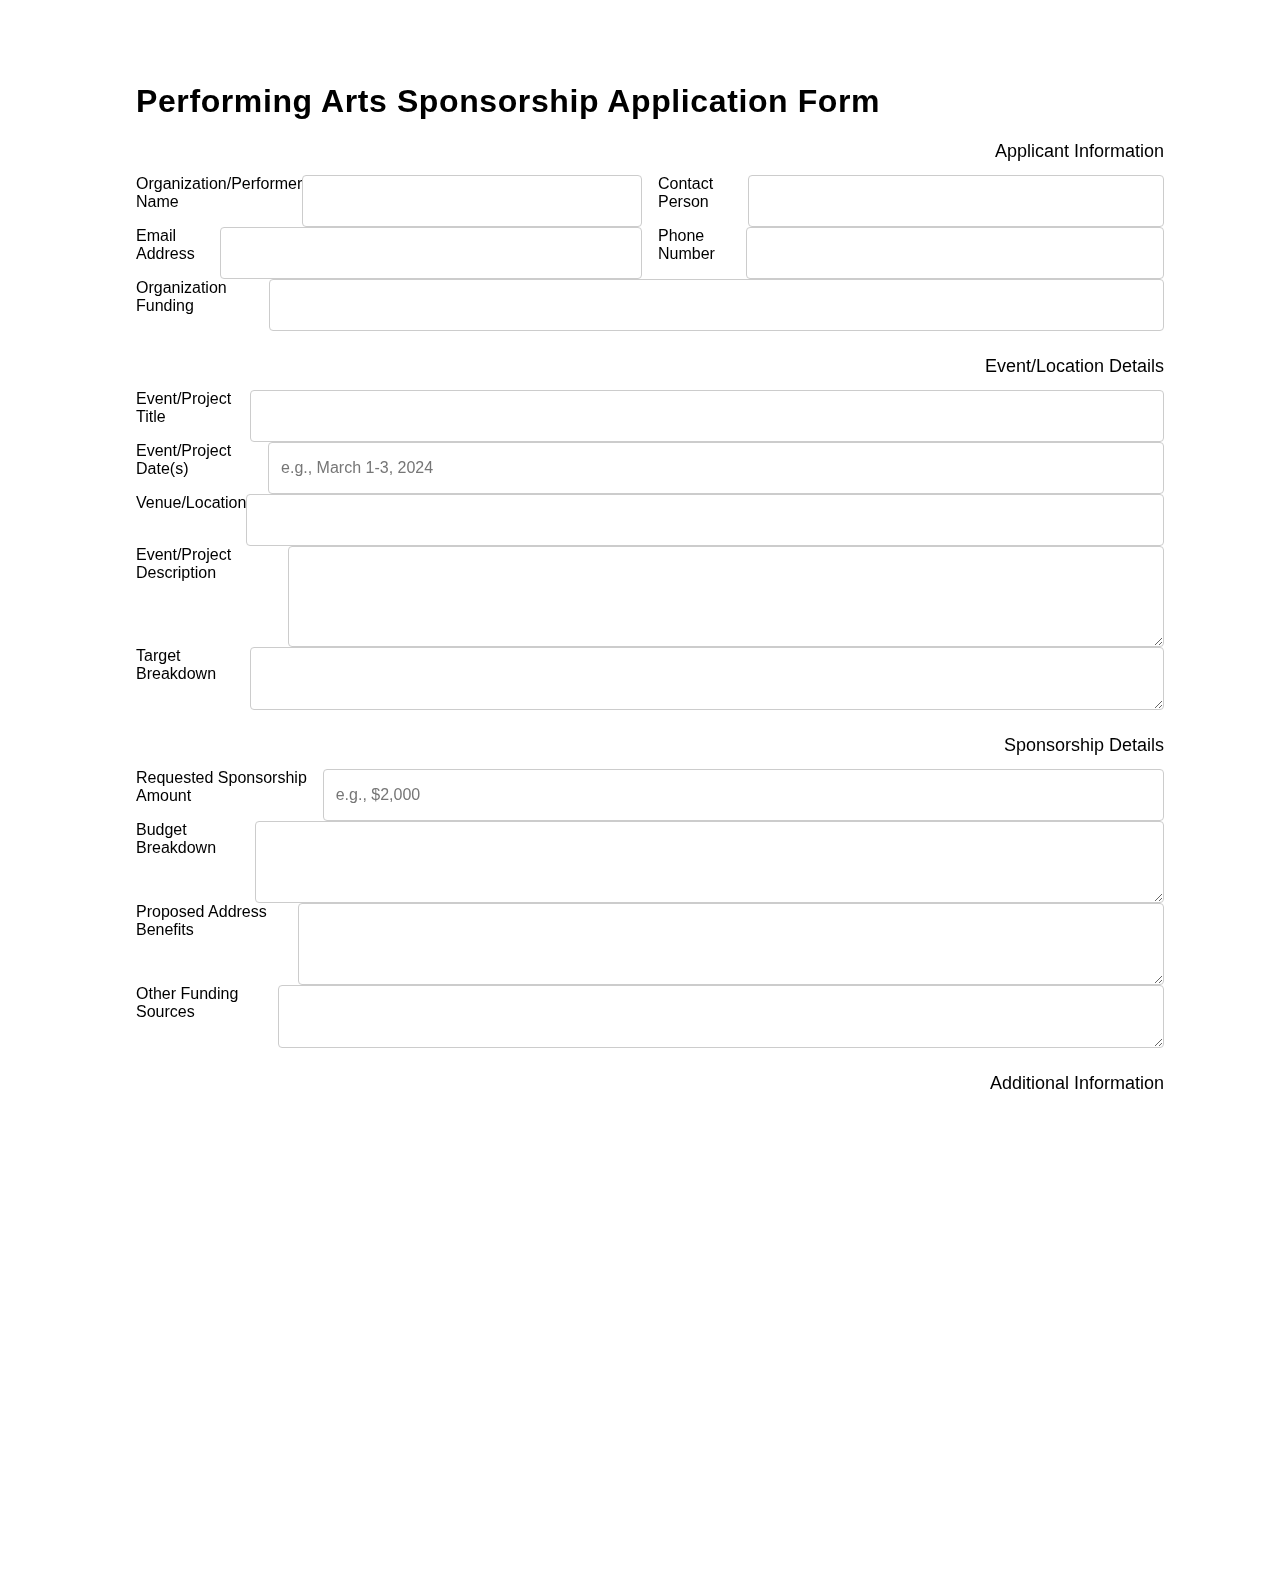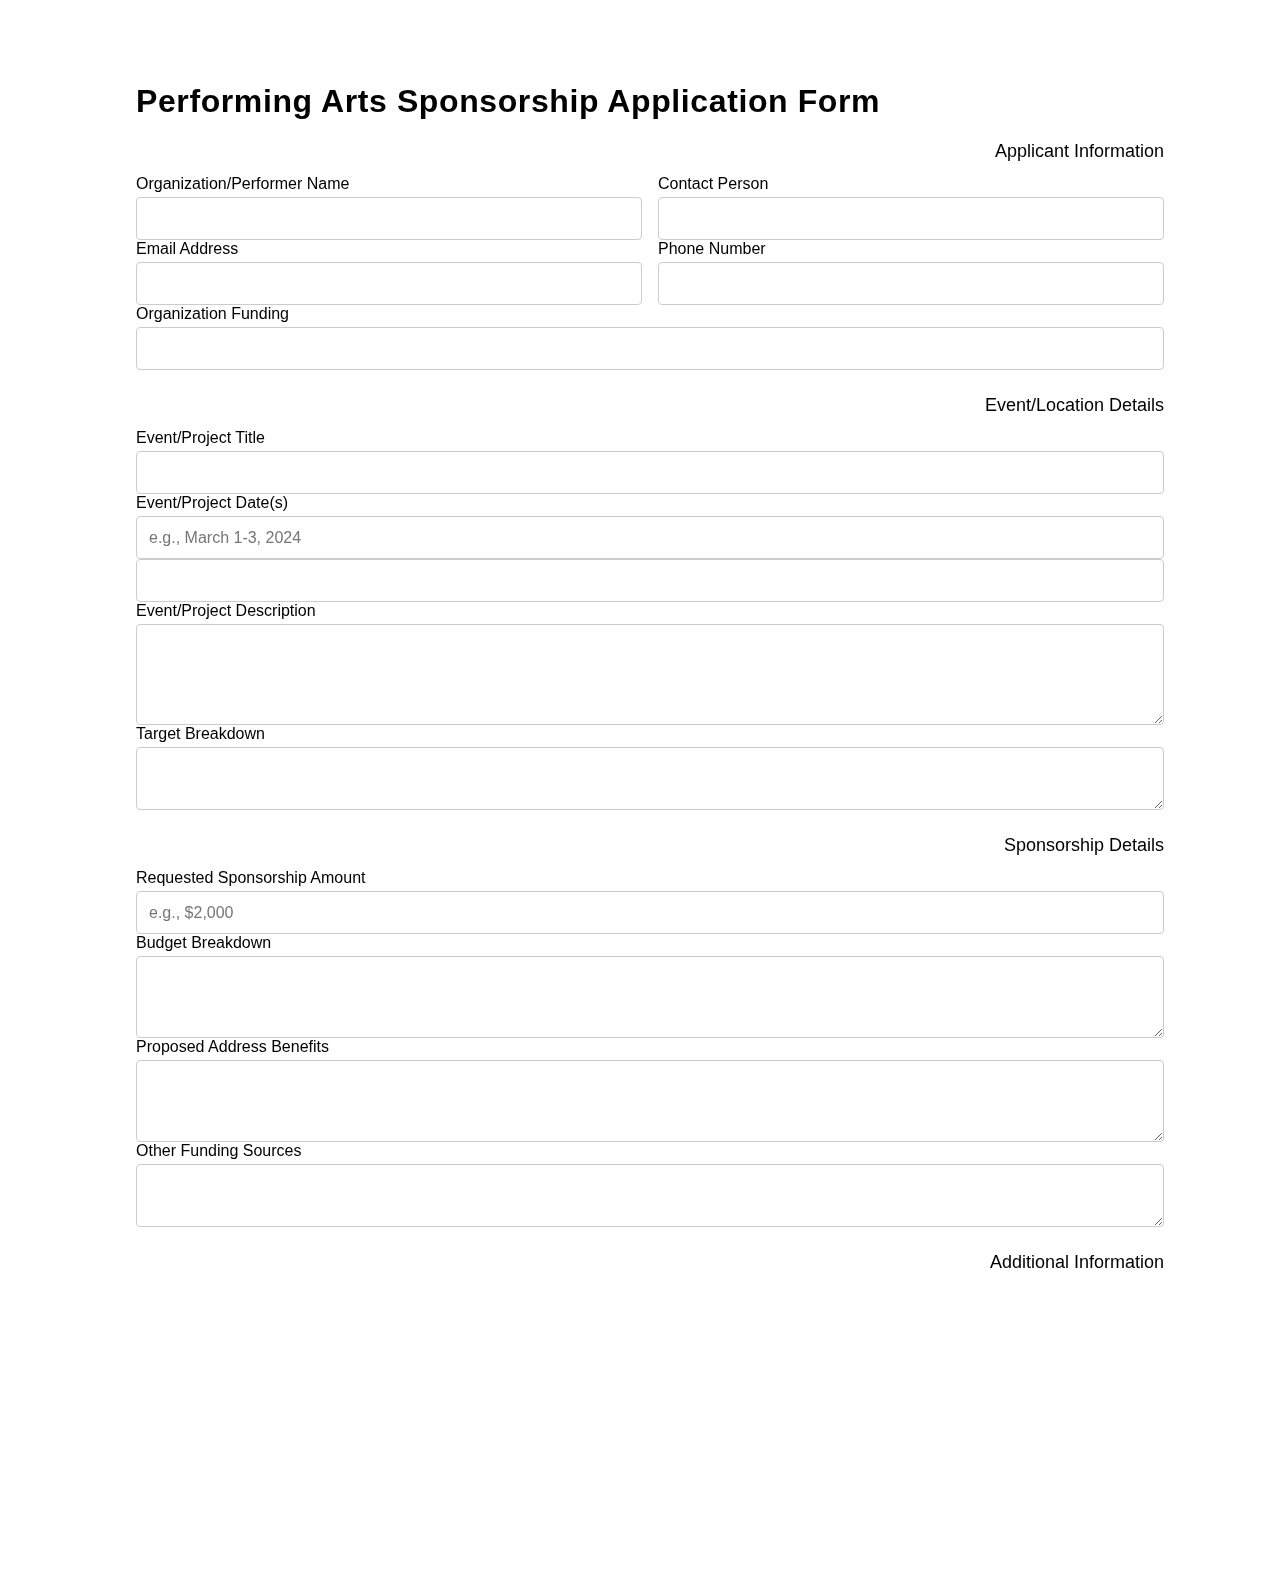--- a/index.html
+++ b/index.html
@@ -5,23 +5,23 @@
     html, body { margin: 0; padding: 0; background: #ffffff; }
     body { width: 1263px; height: 1582px; position: relative; overflow: hidden;
            font-family: "Liberation Sans", sans-serif; color: #000; }
     .page { position: absolute; left: 96px; top: 80px; width: 1028px; height: 1208px; overflow: hidden; margin-left: 40px; }
     h1 { margin: 0; font-size: 32px; font-weight: bold; letter-spacing: 0.6px; line-height: 42px; height: 42px; }
     h2 { margin: 0; font-size: 18px; font-weight: normal; line-height: 22px; padding-left: 2px; }
     .section { margin-top: 18px; }
     .section-head { height: 35px; text-align: right; }
     .sec-gap { height: 24px; }
     .row { display: flex; gap: 16px; }
-    .field { flex: 1; display: flex; flex-direction: column; }
+    .field { flex: 1; display: flex; flex-direction: row; }
     label { font-size: 16px; line-height: 18px; height: 22px; display: block; }
-    .input { box-sizing: border-box; width: 100%; height: 43px; border: 1px solid #cccccc; border-radius: 4px;
+    .input { box-sizing: border-box; width: 100%; height: 52px; border: 1px solid #cccccc; border-radius: 4px;
              padding: 0 12px; font-size: 16px; font-family: "Liberation Sans", sans-serif; color: #000; background: #fff; outline: none; }
     .input::placeholder { color: #767676; }
     textarea.input { resize: vertical; padding: 10px 12px; display: block; }
     .ta-100 { height: 101px; }
     .ta-63 { height: 63px; }
     .ta-82 { height: 82px; }
   </style>
 </head>
 <body>
 
@@ -66,20 +66,21 @@
       </div>
     <div class="field">
       <label>Event/Project Title</label>
       <input class="input" type="text" placeholder="" style="">
     </div>
     <div class="field">
       <label>Event/Project Date(s)</label>
       <input class="input" type="text" placeholder="e.g., March 1-3, 2024" style="">
     </div>
     <div class="field">
+      <label>Venue/Location</label>
       <input class="input" type="text" placeholder="" style="">
     </div>
     <div class="field">
       <label>Event/Project Description</label>
       <textarea class="input ta-100" placeholder="" style=""></textarea>
     </div>
     <div class="field">
       <label>Target Breakdown</label>
       <textarea class="input ta-63" placeholder="" style=""></textarea>
     </div>

